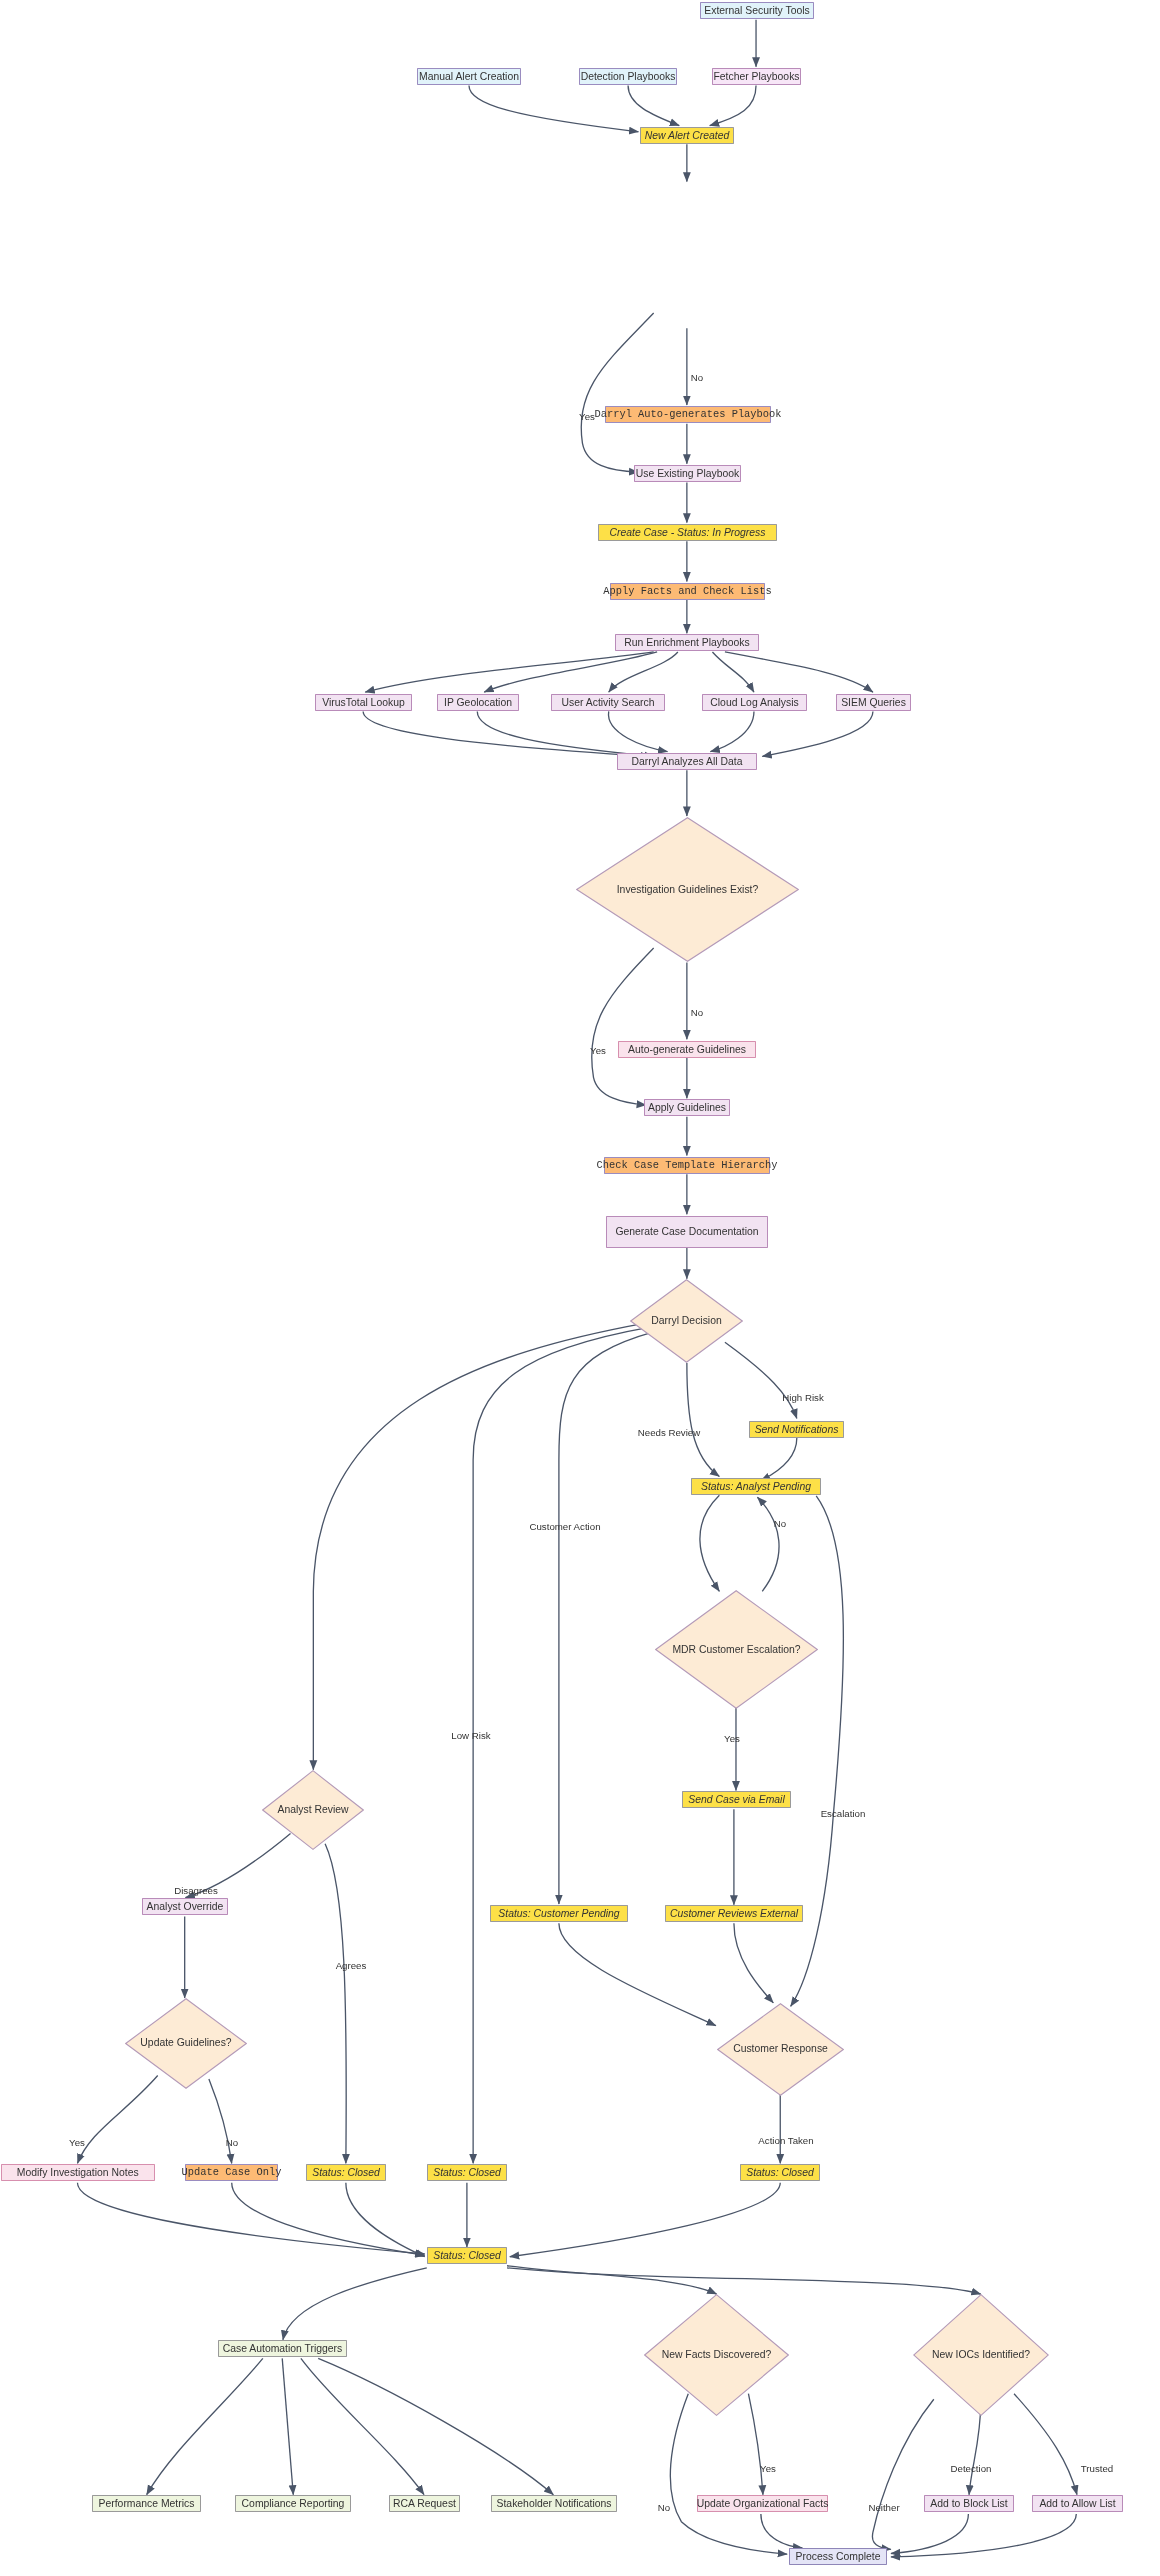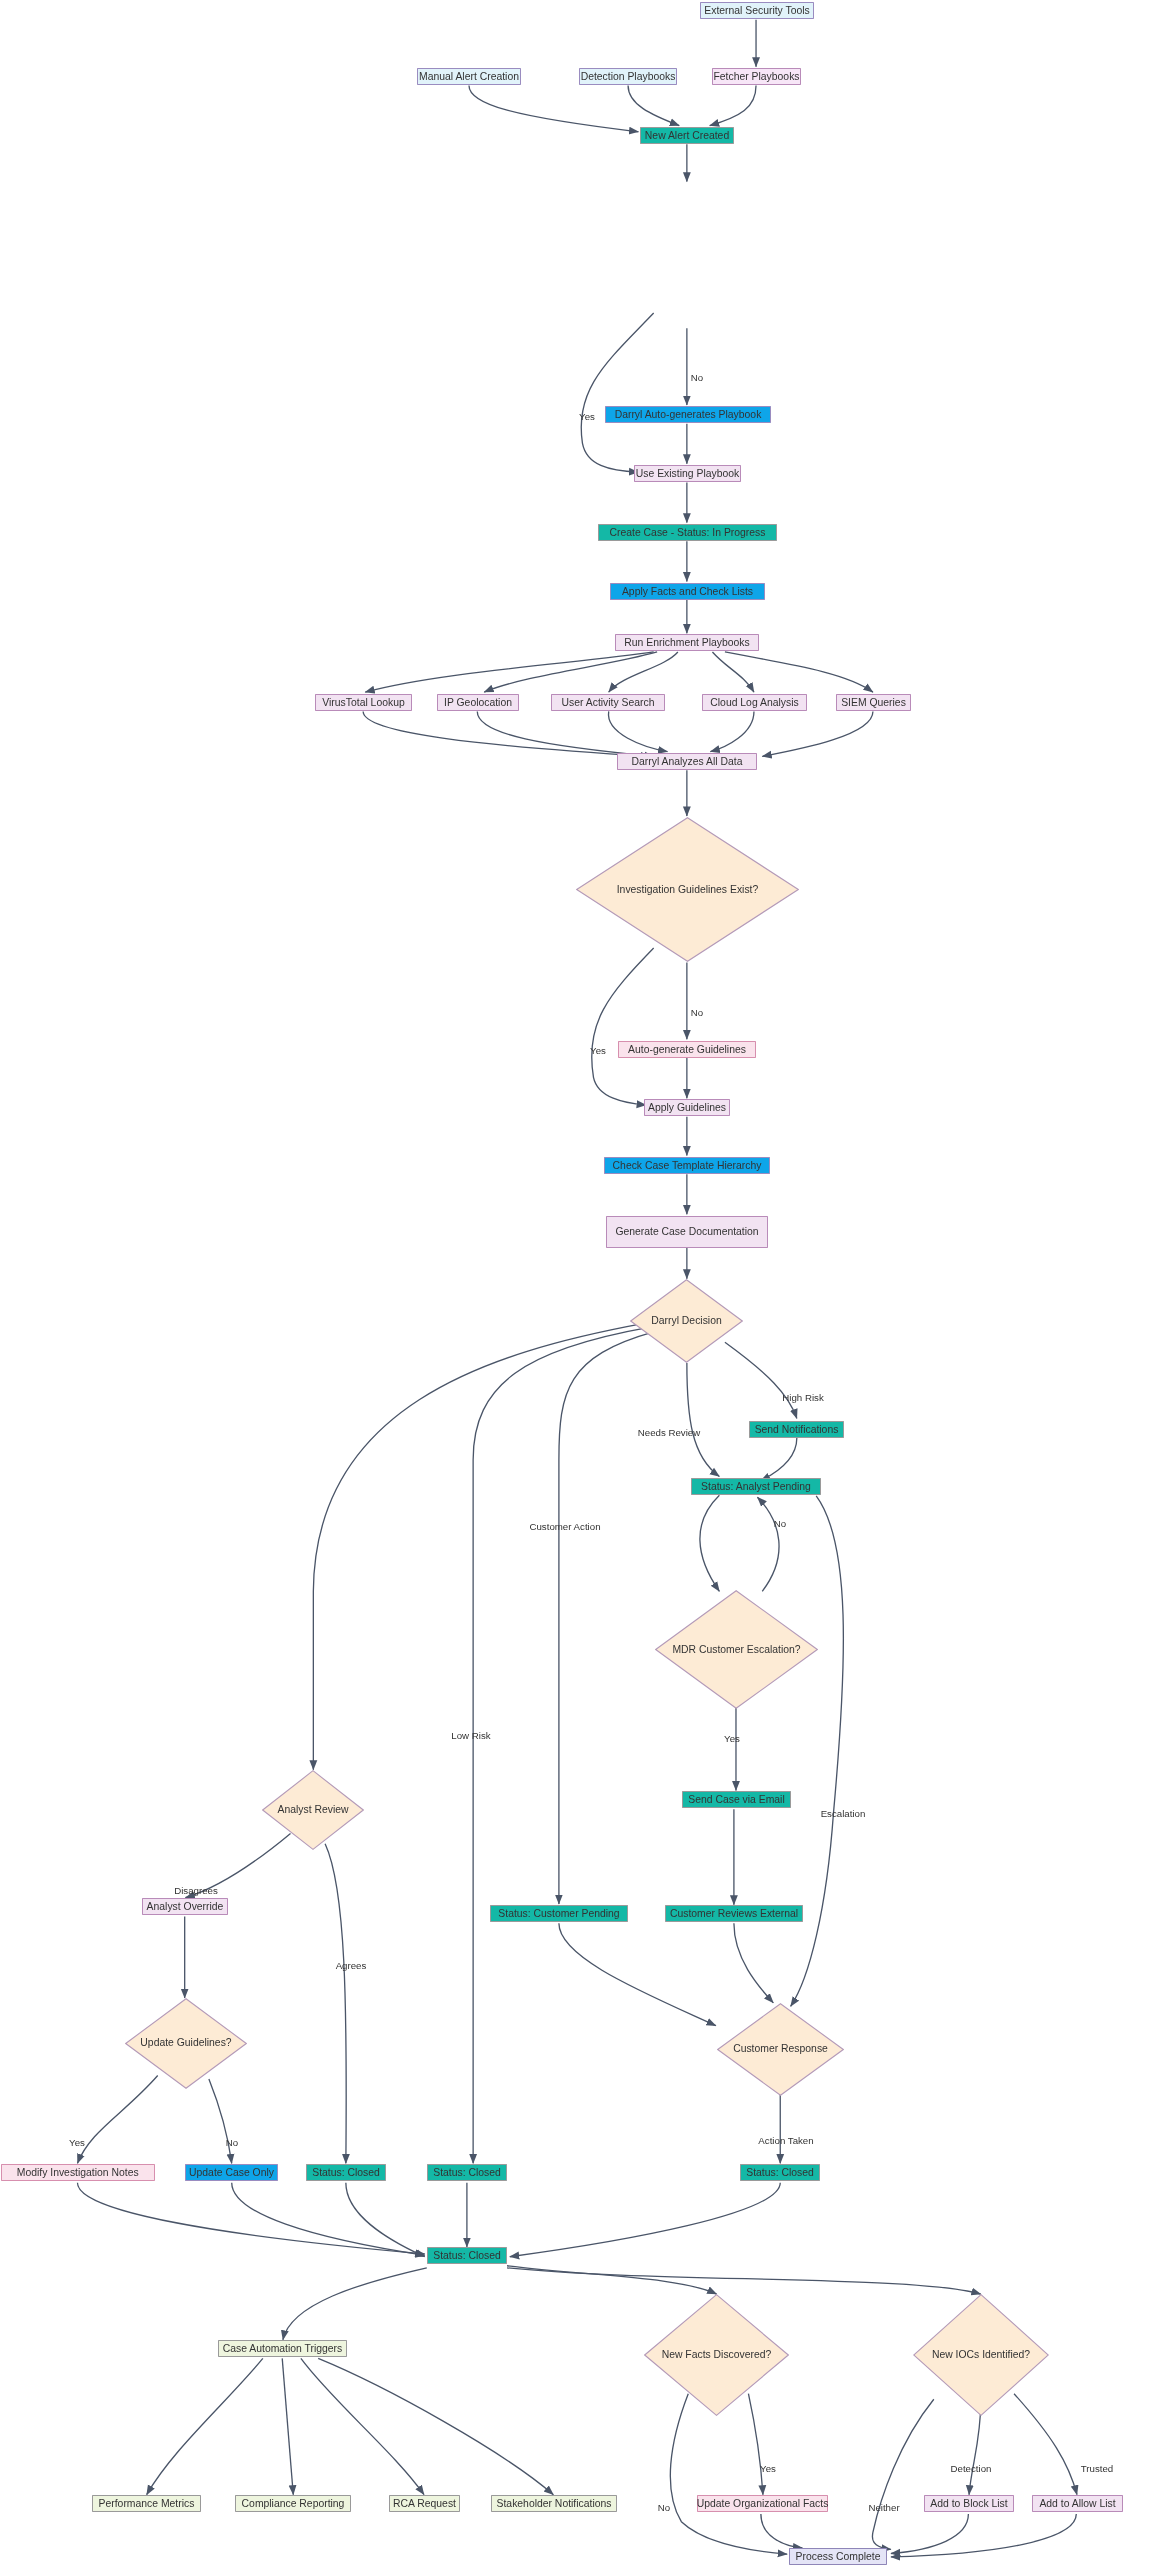--- a/index.html
+++ b/index.html
@@ -39,22 +39,22 @@
     white-space: nowrap;
     z-index: 3;
   }
   .rect {
     border: 0.7px solid #9370a8;
     border-radius: 0.7px;
     padding: 0 4.2px;
   }
   .c-blue   { background: #e1f3fa; border-color: #9a8cc0; }
   .c-pinkp  { background: #f7e6f7; border-color: #b98bb9; }
-  .c-green  { background: #14b8a6; border-color: #9a9a9a; }
-  .c-lav    { background: #0ea5e9; border-color: #9a8cc0; }
+  .c-green  { background: #fde047; border-color: #9a9a9a; font-style: italic; }
+  .c-lav    { background: #fdba74; border-color: #9a8cc0; font-family: Liberation Mono, monospace; }
   .c-mauve  { background: #f2e3f2; border-color: #b98bb9; }
   .c-rose   { background: #fae3ec; border-color: #d78fae; }
   .c-lime   { background: #eef5de; border-color: #9a9a9a; }
   .c-lav2   { background: #e4e4f6; border-color: #8f86b8; }
 
   .diamond {
     position: absolute;
     z-index: 3;
   }
   .diamond .dshape {

